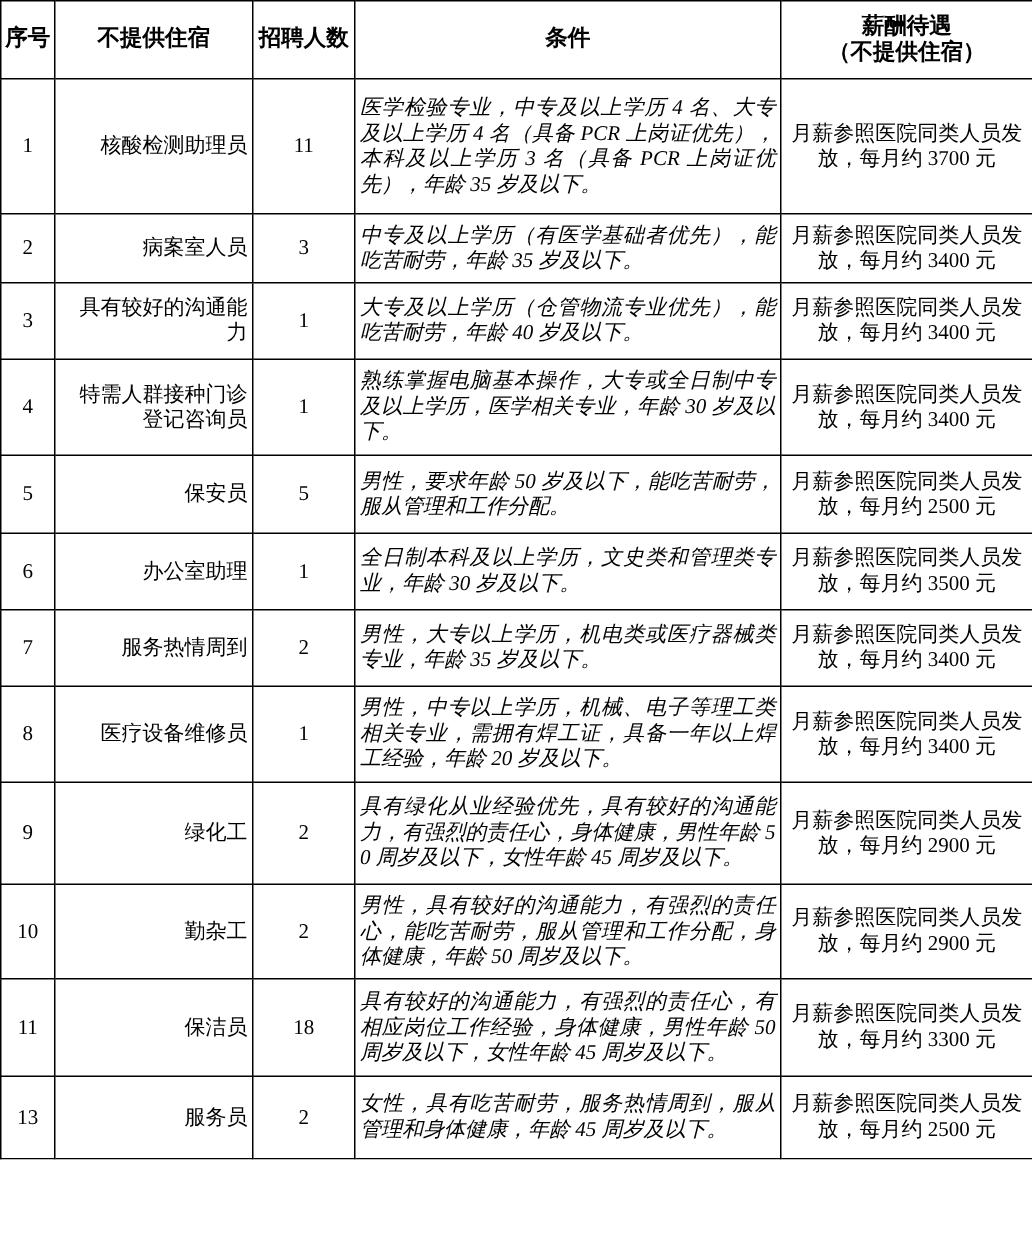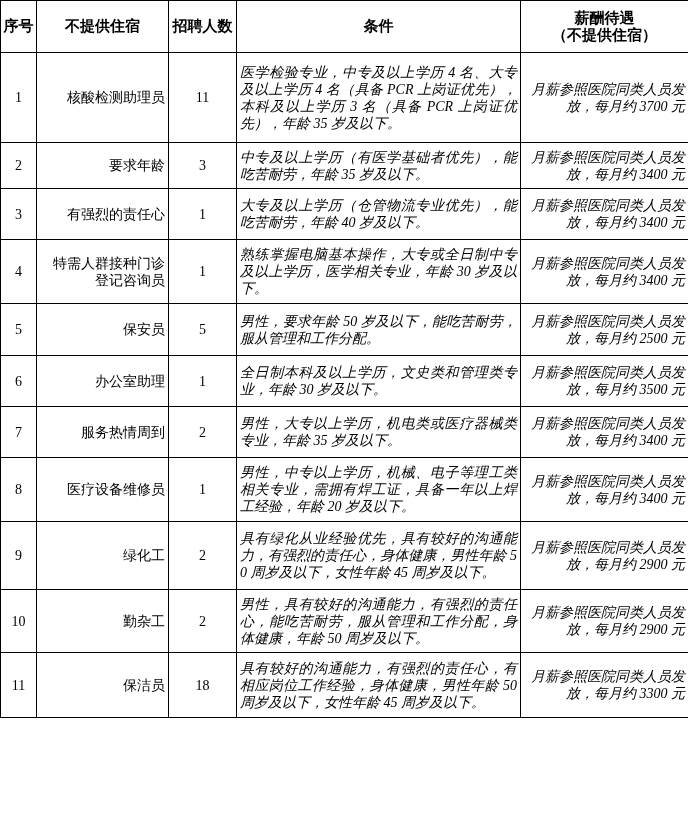--- a/index.html
+++ b/index.html
@@ -46,22 +46,21 @@
     font-family: "Liberation Serif", "DejaVu Serif", serif;
   }
   td.cell-pos {
     text-align: right;
   }
   td.cell-cond {
     text-align: justify;
     font-style: italic;
   }
   td.cell-sal {
-    text-align: right;
-    font-style: italic;
+    text-align: center;
   }
   
   thead tr          { height: 52px; }
   tbody tr.r-1      { height: 90px; }
   tbody tr.r-2      { height: 46px; }
   tbody tr.r-3      { height: 51px; }
   tbody tr.r-4      { height: 64px; }
   tbody tr.r-5      { height: 52px; }
   tbody tr.r-6      { height: 51px; }
   tbody tr.r-7      { height: 51px; }
@@ -97,28 +96,28 @@
     <tbody>
       <tr class="r-1">
         <td class="cell-no">1</td>
         <td class="cell-pos">核酸检测助理员</td>
         <td class="cell-count">11</td>
         <td class="cell-cond">医学检验专业，中专及以上学历 4 名、大专及以上学历 4 名（具备 PCR 上岗证优先），本科及以上学历 3 名（具备 PCR 上岗证优先），年龄 35 岁及以下。</td>
         <td class="cell-sal">月薪参照医院同类人员发放，每月约 3700 元</td>
       </tr>
       <tr class="r-2">
         <td class="cell-no">2</td>
-        <td class="cell-pos">要求年龄</td>
+        <td class="cell-pos">病案室人员</td>
         <td class="cell-count">3</td>
         <td class="cell-cond">中专及以上学历（有医学基础者优先），能吃苦耐劳，年龄 35 岁及以下。</td>
         <td class="cell-sal">月薪参照医院同类人员发放，每月约 3400 元</td>
       </tr>
       <tr class="r-3">
         <td class="cell-no">3</td>
-        <td class="cell-pos">有强烈的责任心</td>
+        <td class="cell-pos">具有较好的沟通能力</td>
         <td class="cell-count">1</td>
         <td class="cell-cond">大专及以上学历（仓管物流专业优先），能吃苦耐劳，年龄 40 岁及以下。</td>
         <td class="cell-sal">月薪参照医院同类人员发放，每月约 3400 元</td>
       </tr>
       <tr class="r-4">
         <td class="cell-no">4</td>
         <td class="cell-pos">特需人群接种门诊登记咨询员</td>
         <td class="cell-count">1</td>
         <td class="cell-cond">熟练掌握电脑基本操作，大专或全日制中专及以上学历，医学相关专业，年龄 30 岁及以下。</td>
         <td class="cell-sal">月薪参照医院同类人员发放，每月约 3400 元</td>
@@ -165,15 +164,22 @@
         <td class="cell-cond">男性，具有较好的沟通能力，有强烈的责任心，能吃苦耐劳，服从管理和工作分配，身体健康，年龄 50 周岁及以下。</td>
         <td class="cell-sal">月薪参照医院同类人员发放，每月约 2900 元</td>
       </tr>
       <tr class="r-11">
         <td class="cell-no">11</td>
         <td class="cell-pos">保洁员</td>
         <td class="cell-count">18</td>
         <td class="cell-cond">具有较好的沟通能力，有强烈的责任心，有相应岗位工作经验，身体健康，男性年龄 50 周岁及以下，女性年龄 45 周岁及以下。</td>
         <td class="cell-sal">月薪参照医院同类人员发放，每月约 3300 元</td>
       </tr>
+      <tr class="r-13">
+        <td class="cell-no">13</td>
+        <td class="cell-pos">服务员</td>
+        <td class="cell-count">2</td>
+        <td class="cell-cond">女性，具有吃苦耐劳，服务热情周到，服从管理和身体健康，年龄 45 周岁及以下。</td>
+        <td class="cell-sal">月薪参照医院同类人员发放，每月约 2500 元</td>
+      </tr>
     </tbody>
   </table>
 </div>
 
 </body></html>

